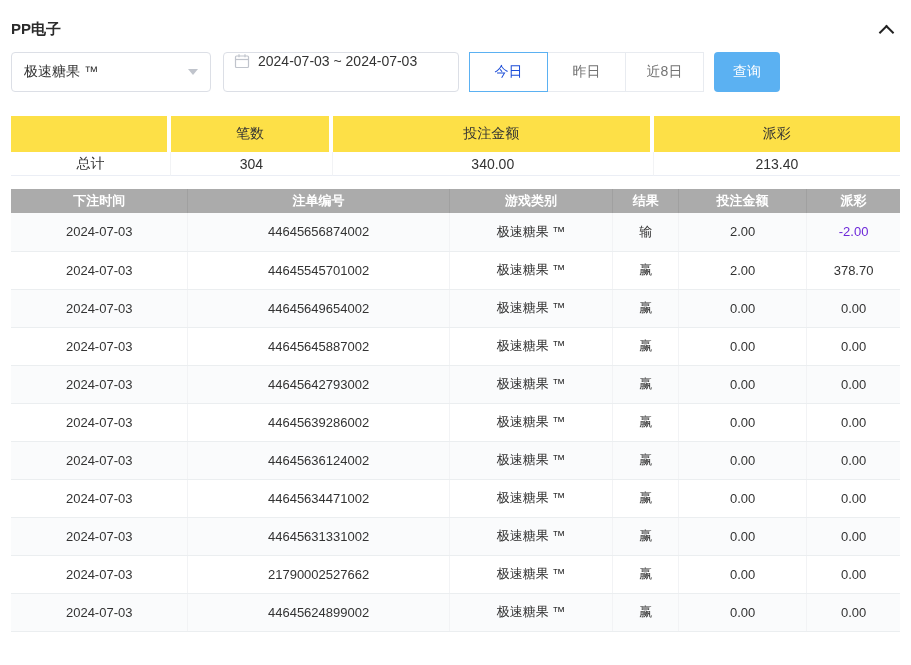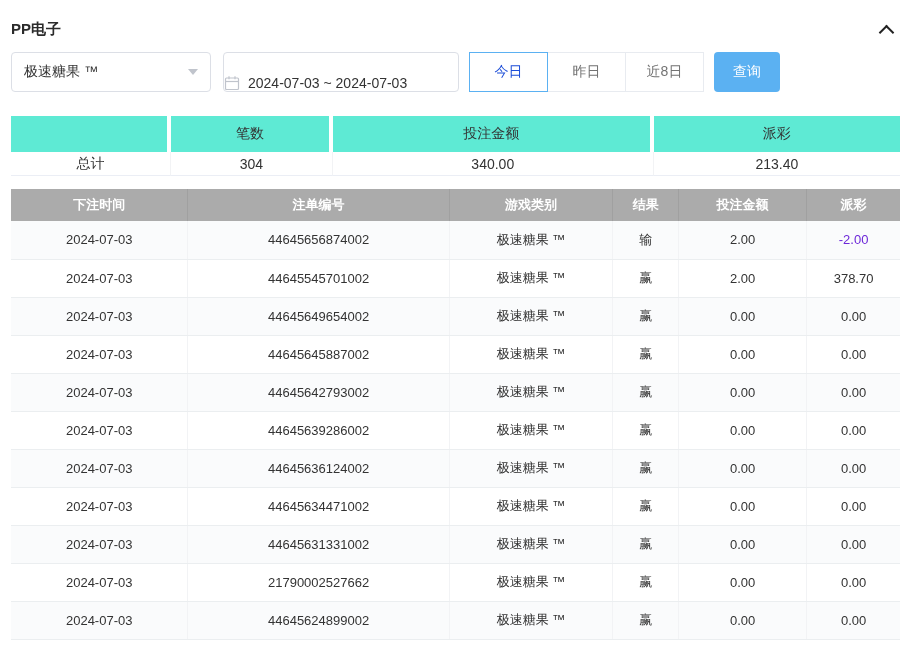--- a/index.html
+++ b/index.html
@@ -31,22 +31,22 @@
     display: flex; align-items: center; justify-content: space-between;
     padding: 0 12px; font-size: 14px; color: #333; cursor: pointer; background: #fff;
   }
   .caret-down {
     width: 0; height: 0;
     border-left: 5px solid transparent; border-right: 5px solid transparent;
     border-top: 6px solid #c0c4cc;
   }
   .date-picker {
     width: 236px; height: 40px; border: 1px solid #dcdfe6; border-radius: 4px;
-    display: flex; align-items: flex-end; gap: 8px; margin-left: 12px;
-    padding: 0 0; font-size: 14px; color: #333; cursor: pointer; background: #fff;
+    display: flex; align-items: flex-start; gap: 8px; margin-left: 12px;
+    padding: 0 10px; font-size: 14px; color: #333; cursor: pointer; background: #fff;
   }
   .quick-group { display: flex; margin-left: 10px; }
   .quick-btn {
     width: 79px; height: 40px; background: #fff;
     border: 1px solid #e8ebf0; margin-left: -1px;
     font-size: 14px; color: #737373; cursor: pointer;
     display: flex; align-items: center; justify-content: center;
   }
   .quick-btn:first-child { margin-left: 0; }
   .quick-btn.active { color: #1d4ed8; border-color: #5bb1f2; position: relative; z-index: 1; }
@@ -56,37 +56,37 @@
     font-size: 14px; cursor: pointer; font-family: inherit;
   }
 
   
   .summary-table {
     width: 100%; margin-top: 24px;
     border-collapse: separate; border-spacing: 0; table-layout: fixed;
     font-size: 14px;
   }
   .summary-table th {
-    background: #5eead4; height: 36px; font-weight: normal; color: #333;
+    background: #fde047; height: 36px; font-weight: normal; color: #333;
     border-right: 4px solid #fff; text-align: center;
   }
   .summary-table th:last-child { border-right: none; }
   .summary-table td {
     background: #fff; height: 24px; text-align: center; color: #333;
     border-bottom: 1px solid #ebeef5; border-right: 1px solid #f2f3f5;
   }
   .summary-table td:last-child { border-right: none; }
 
   
   .bet-table {
     width: 100%; margin-top: 13px;
     border-collapse: collapse; table-layout: fixed; font-size: 13px;
   }
   .bet-table thead th {
-    background: #ababab; color: #fff; height: 32px;
+    background: #ababab; color: #fff; height: 24px;
     font-weight: bold; font-size: 13px; text-align: center;
     border-right: 1px solid #a0a0a0;
     margin-top: 28px;
   }
   .bet-table thead th:last-child { border-right: none; }
   .bet-table tbody td {
     height: 38px; text-align: center; color: #333;
     border-bottom: 1px solid #ebeef0; border-right: 1px solid #f2f3f5;
     overflow: hidden; white-space: nowrap;
   }

